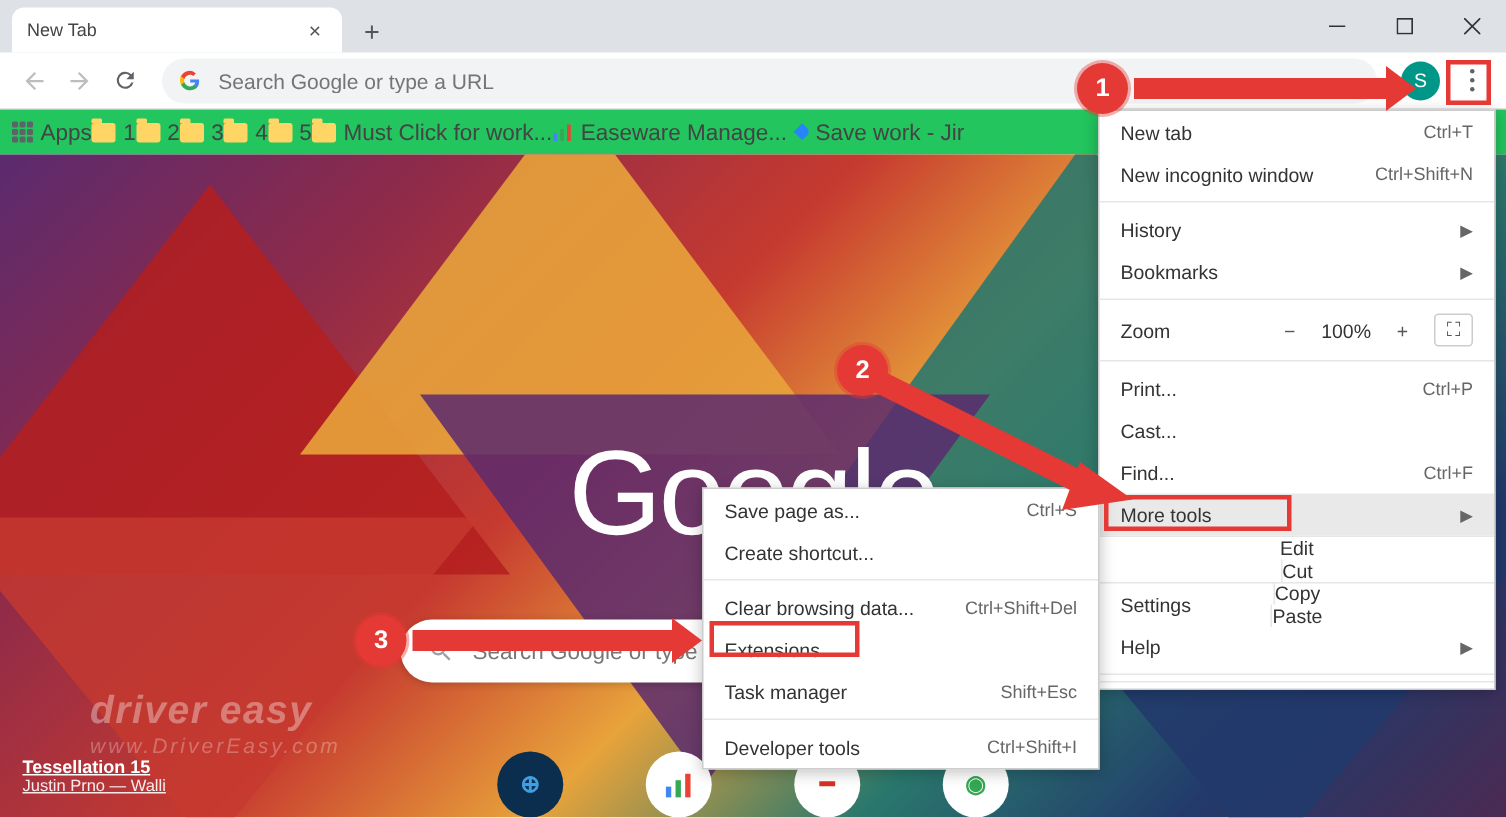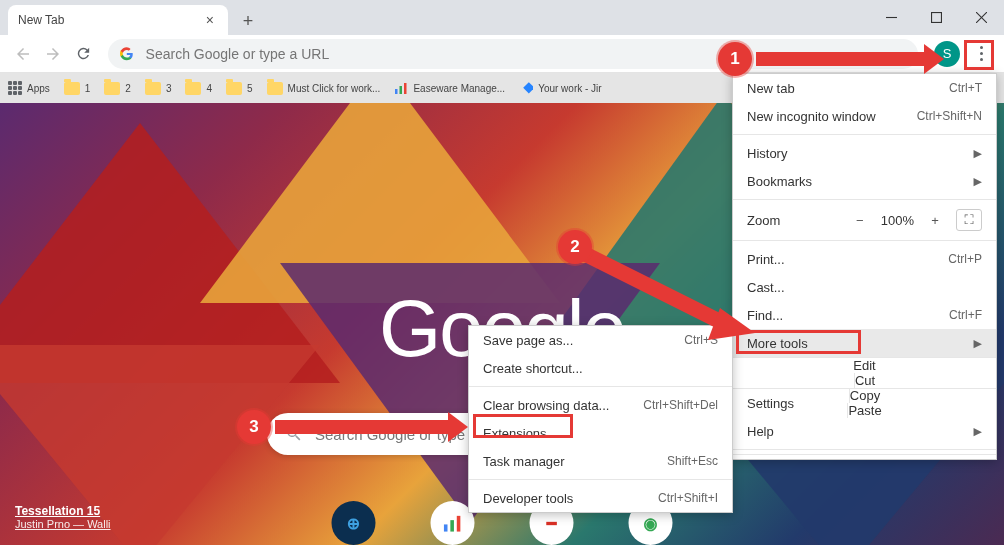--- a/index.html
+++ b/index.html
@@ -16,21 +16,21 @@
   .toolbar { height:38px; background:#fff; display:flex; align-items:center; padding:0 8px; border-bottom:1px solid #e4e4e4;}
   .nav-btn { width:30px; height:30px; display:flex; align-items:center; justify-content:center; color:#5f6368; }
   .nav-btn.disabled { color:#bdbdbd;}
   .omnibox { flex:1; height:30px; background:#f1f3f4; border-radius:15px; display:flex; align-items:center; margin:0 10px; padding:0 12px;}
   .omnibox .gicon { width:14px; height:14px; margin-right:10px; }
   .omnibox input { border:none; background:transparent; outline:none; font-size:14px; color:#6d6d6d; width:100%;}
   .avatar { width:26px; height:26px; border-radius:50%; background:#009688; color:#fff; display:flex; align-items:center; justify-content:center; font-size:13px; margin:0 6px; position:relative; z-index:30;}
   .kebab { width:30px; height:30px; display:flex; flex-direction:column; align-items:center; justify-content:center; gap:3px; position:relative; z-index:30;}
   .kebab span { width:3px; height:3px; background:#5f6368; border-radius:50%;}
   
-  .bookmarks { height:30px; background:#e5e5e5; display:flex; align-items:center; padding:0 8px; gap:14px; font-size:10px; color:#444; overflow:hidden;}
+  .bookmarks { height:30px; background:#22c55e; display:flex; align-items:center; padding:0 8px; gap:0; font-size:15px; color:#444; overflow:hidden;}
   .bm { display:flex; align-items:center; gap:5px; white-space:nowrap;}
   .folder { width:16px; height:13px; background:#ffd666; border-radius:2px; position:relative;}
   .folder::before { content:""; position:absolute; top:-3px; left:0; width:7px; height:3px; background:#ffd666; border-radius:1px 1px 0 0;}
   .apps-icon { width:14px; height:14px; display:grid; grid-template-columns:repeat(3,1fr); gap:1.5px;}
   .apps-icon i { background:#5f6368; border-radius:1px;}
   
   .content { position:absolute; left:0; right:0; top:103px; bottom:0; overflow:hidden; background:linear-gradient(135deg,#5b2a6f 0%,#8e2a4a 20%,#c63a2f 40%,#e8a33b 55%,#2a786d 70%,#223a6b 85%,#4b2a52 100%);}
   .google-logo { position:absolute; left:50%; top:180px; transform:translateX(-50%); color:#fff; font-size:80px; font-weight:500; letter-spacing:-2px; font-family:"Product Sans",Arial,sans-serif;}
   .searchbox { position:absolute; left:50%; top:310px; transform:translateX(-50%); width:470px; height:42px; background:#fff; border-radius:22px; display:flex; align-items:center; padding:0 18px; box-shadow:0 1px 6px rgba(0,0,0,.2);}
   .searchbox .mag { color:#9aa0a6; margin-right:12px;}
@@ -169,33 +169,37 @@
         <rect x="1" y="8" width="2.5" height="5" fill="#4285F4"></rect>
         <rect x="5.5" y="5" width="2.5" height="8" fill="#34A853"></rect>
         <rect x="10" y="2" width="2.5" height="11" fill="#EA4335"></rect>
       </svg>
     <span>Easeware Manage...</span>
   </div>
   <div class="bm">
     <svg width="14" height="14" viewBox="0 0 14 14">
         <rect x="7" y="0" width="8" height="8" transform="rotate(45 7 4)" fill="#2684ff"></rect>
       </svg>
-    <span>Your work - Jir</span>
+    <span>Save work - Jir</span>
   </div>
 </div>
 
 <div class="content">
 
   <div style="position:absolute;left:-60px;top:20px;border-left:200px solid transparent;border-right:200px solid transparent;border-bottom:260px solid rgba(180,30,30,.85);"></div>
   <div style="position:absolute;left:200px;top:-40px;border-left:180px solid transparent;border-right:180px solid transparent;border-bottom:240px solid rgba(232,163,59,.9);"></div>
   <div style="position:absolute;right:100px;top:-10px;border-left:180px solid transparent;border-right:180px solid transparent;border-bottom:250px solid rgba(42,120,109,.9);"></div>
   <div style="position:absolute;left:280px;top:160px;border-left:190px solid transparent;border-right:190px solid transparent;border-top:260px solid rgba(91,42,111,.85);"></div>
   <div style="position:absolute;right:-40px;bottom:-30px;border-left:200px solid transparent;border-right:200px solid transparent;border-top:240px solid rgba(34,58,107,.9);"></div>
   <div style="position:absolute;left:-40px;bottom:-20px;border-left:180px solid transparent;border-right:180px solid transparent;border-top:220px solid rgba(198,58,47,.8);"></div>
 
+  <div class="watermark">
+    <span>driver easy</span>
+    <small>www.DriverEasy.com</small>
+  </div>
 
   <div class="google-logo">Google</div>
   <div class="searchbox">
     <svg class="mag" width="18" height="18" viewBox="0 0 24 24">
         <path fill="currentColor" d="M15.5 14h-.8l-.3-.3a6.5 6.5 0 1 0-.7.7l.3.3v.8l5 5 1.5-1.5-5-5zM9.5 14A4.5 4.5 0 1 1 14 9.5 4.5 4.5 0 0 1 9.5 14z"></path>
       </svg>
     <span class="ph">Search Google or type a URL</span>
   </div>
 
   <div class="shortcuts">

